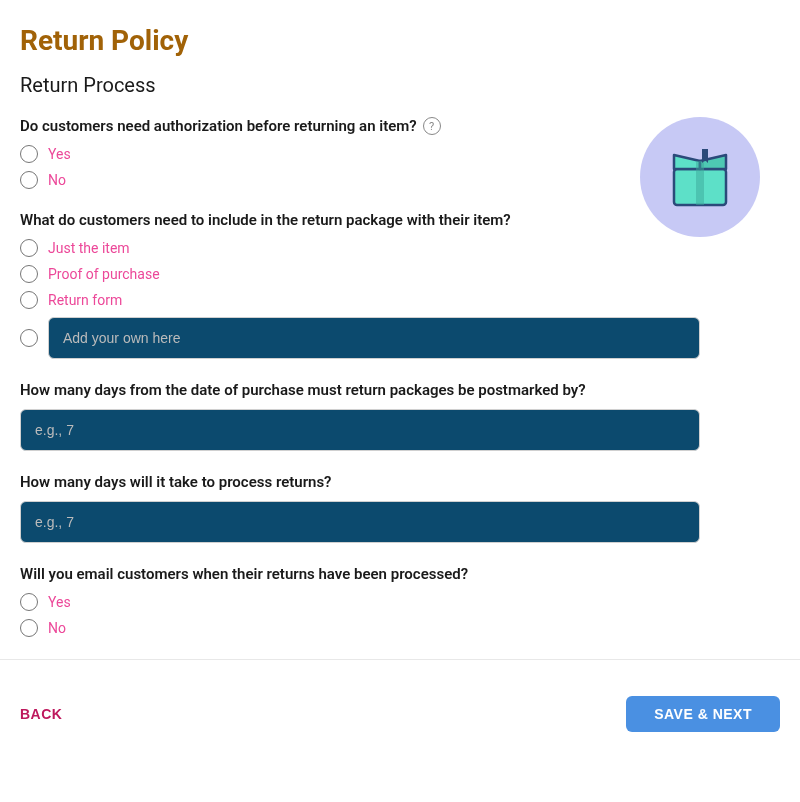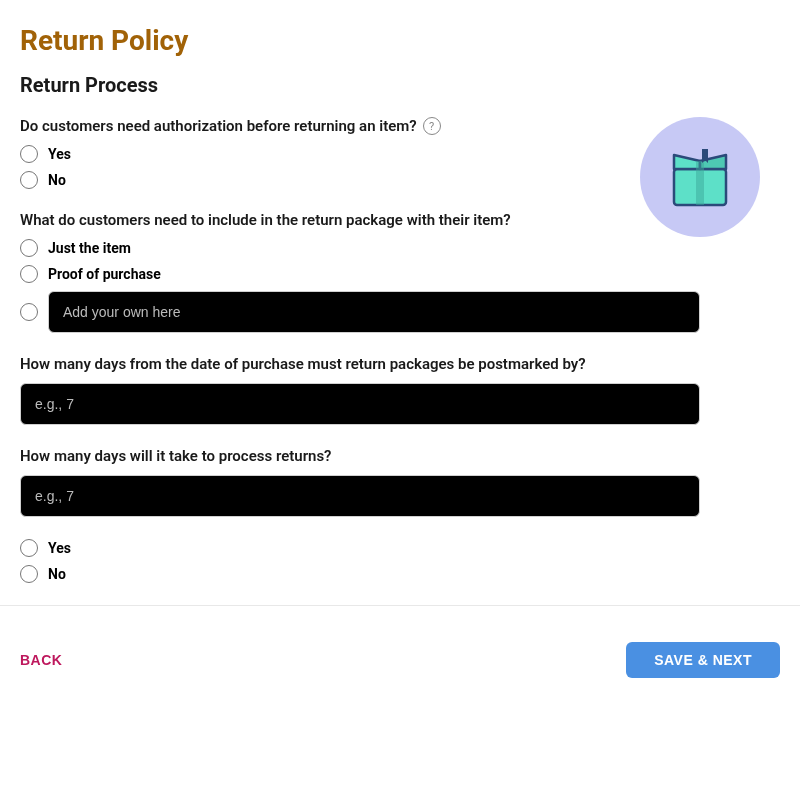--- a/index.html
+++ b/index.html
@@ -23,21 +23,21 @@
 
     .page-title {
       font-size: 28px;
       font-weight: 700;
       color: #a16207;
       margin-bottom: 16px;
     }
 
     .section-title {
       font-size: 20px;
-      font-weight: 700;
+      font-weight: 400;
       color: #1a1a1a;
       margin-bottom: 20px;
     }
 
     .content-area {
       position: relative;
     }
 
     .illustration {
       position: absolute;
@@ -97,34 +97,33 @@
 
     .radio-option input[type="radio"] {
       width: 18px;
       height: 18px;
       accent-color: #4a4a4a;
       cursor: pointer;
     }
 
     .radio-label {
       font-size: 14px;
-      color: #000000;
-      font-weight: bold;
+      color: #ec4899;
     }
 
     .text-input {
       width: 100%;
       max-width: 760px;
       border: 1.5px solid #d0d0d0;
       border-radius: 6px;
       padding: 12px 14px;
       font-size: 14px;
       color: #999;
       outline: none;
-      background: #000000;
+      background: #0c4a6e;
     }
 
     .text-input::placeholder {
       color: #bbb;
     }
 
     .custom-radio-row {
       display: flex;
       align-items: center;
       gap: 10px;
@@ -228,20 +227,24 @@
         <span>What do customers need to include in the return package with their item?</span>
       </div>
       <div class="radio-option">
         <input type="radio" name="q2" id="q2-just-item" style="">
         <label class="radio-label" for="q2-just-item">Just the item</label>
       </div>
       <div class="radio-option">
         <input type="radio" name="q2" id="q2-proof" style="">
         <label class="radio-label" for="q2-proof">Proof of purchase</label>
       </div>
+      <div class="radio-option">
+        <input type="radio" name="q2" id="q2-return-form" style="">
+        <label class="radio-label" for="q2-return-form">Return form</label>
+      </div>
       <div class="custom-radio-row">
         <input type="radio" name="q2" id="q2-custom" style="">
         <input type="text" class="text-input" placeholder="Add your own here" style="">
       </div>
     </div>
 
     <div class="question-block">
       <div class="question-label">
         <span>How many days from the date of purchase must return packages be postmarked by?</span>
       </div>
@@ -249,20 +252,23 @@
     </div>
 
     <div class="question-block">
       <div class="question-label">
         <span>How many days will it take to process returns?</span>
       </div>
       <input type="text" class="text-input" placeholder="e.g., 7" style="">
     </div>
 
     <div class="question-block">
+      <div class="question-label">
+        <span>Will you email customers when their returns have been processed?</span>
+      </div>
       <div class="radio-option">
         <input type="radio" name="q5" id="q5-yes" style="">
         <label class="radio-label" for="q5-yes">Yes</label>
       </div>
       <div class="radio-option">
         <input type="radio" name="q5" id="q5-no" style="">
         <label class="radio-label" for="q5-no">No</label>
       </div>
     </div>
 

